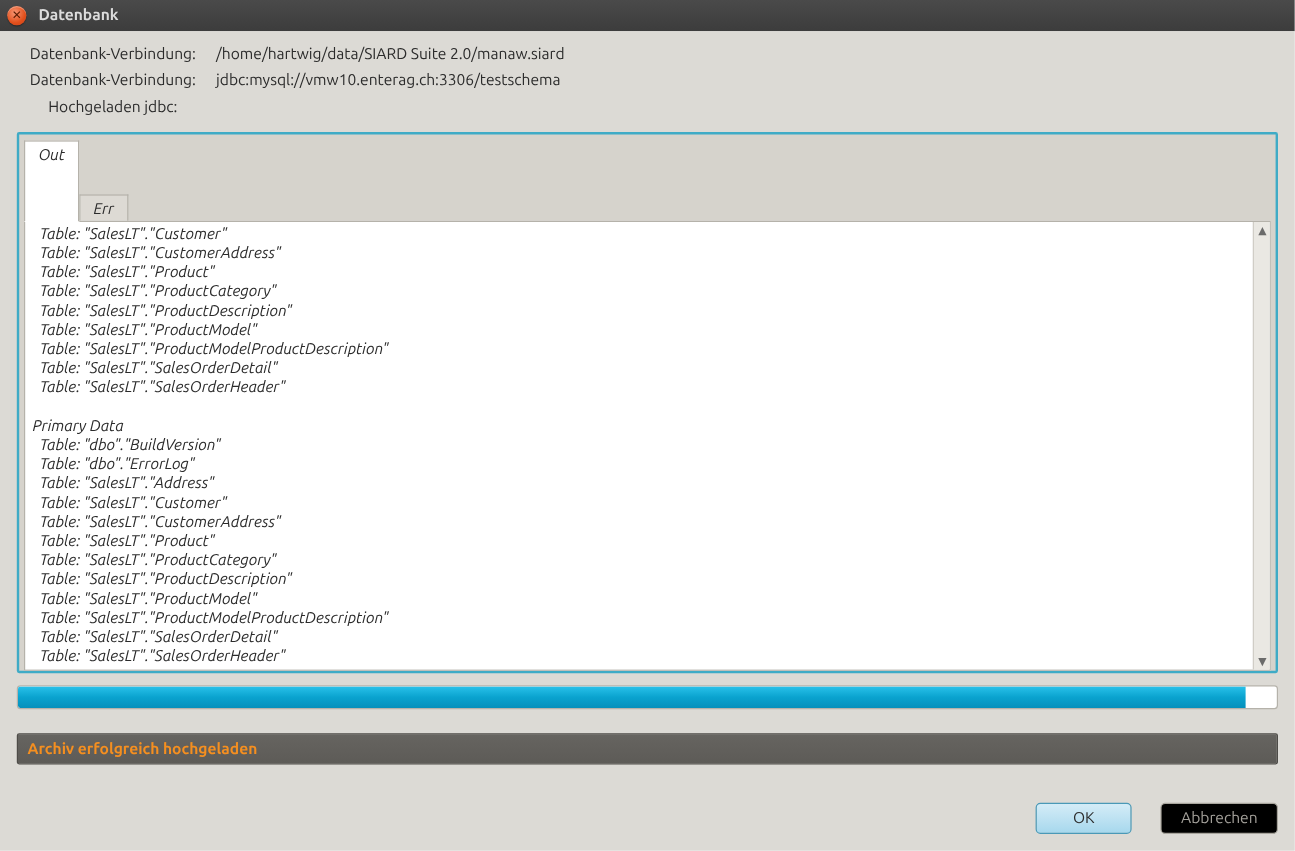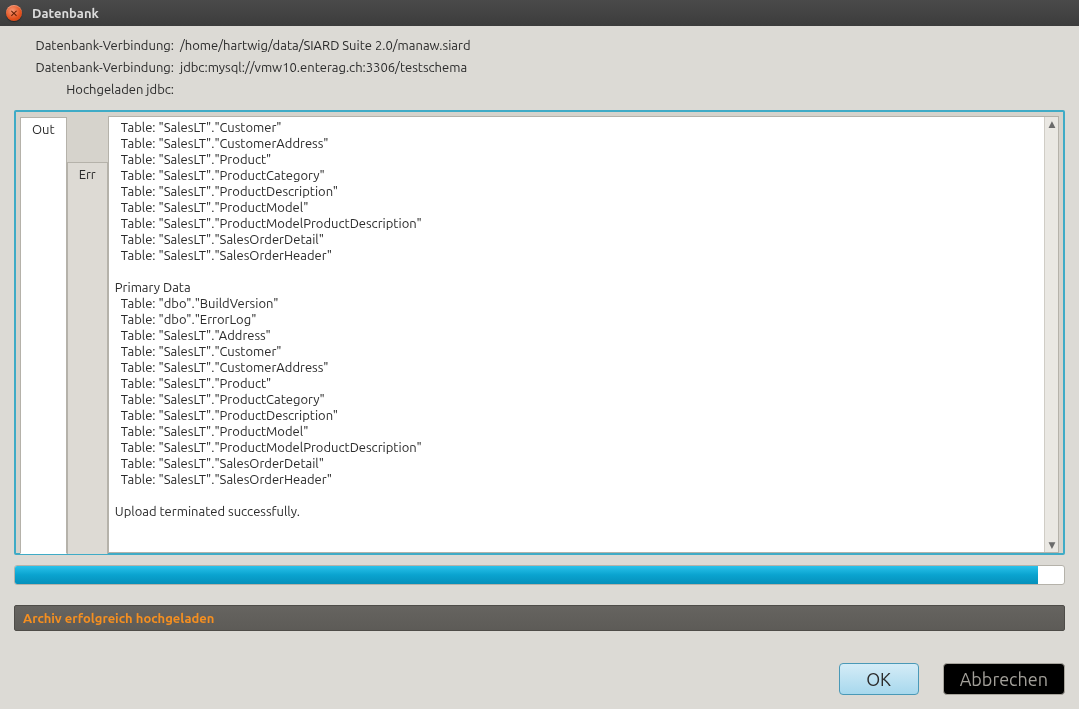--- a/index.html
+++ b/index.html
@@ -44,33 +44,35 @@
     }
     .info-grid {
       display: grid;
       grid-template-columns: 160px 1fr;
       row-gap: 8px;
       column-gap: 6px;
       margin-bottom: 14px;
       color: #2b2b2b;
     }
     .info-grid .label {
-      text-align: right;
+      text-align: center;
     }
     .info-grid .value {
       color: #2b2b2b;
     }
     .log-panel {
       border: 2px solid #3fabc6;
       border-radius: 2px;
       background: #d6d3cc;
       padding: 4px 4px 0 4px;
       display: flex;
+      flex-direction: column;
       flex: 1;
       min-height: 0;
+      font-style: italic;
     }
     .tabs {
       display: flex;
       gap: 0;
     }
     .tab {
       background: #e6e4df;
       border: 1px solid #b5b2aa;
       border-bottom: none;
       padding: 4px 11px;
@@ -152,21 +154,21 @@
       margin-top: 32px;
       display: flex;
       justify-content: flex-end;
       gap: 24px;
     }
     .btn {
       min-width: 80px;
       padding: 5px 16px;
       border: 1px solid #a8a59d;
       border-radius: 4px;
-      font-size: 18px;
+      font-size: 13px;
       text-align: center;
       cursor: pointer;
     }
     .btn.primary {
       background: linear-gradient(to bottom, #d4ecf7, #a7d8ed);
       border-color: #4a99b7;
       color: #2b2b2b;
     }
     .btn.disabled {
       background: #000000;

